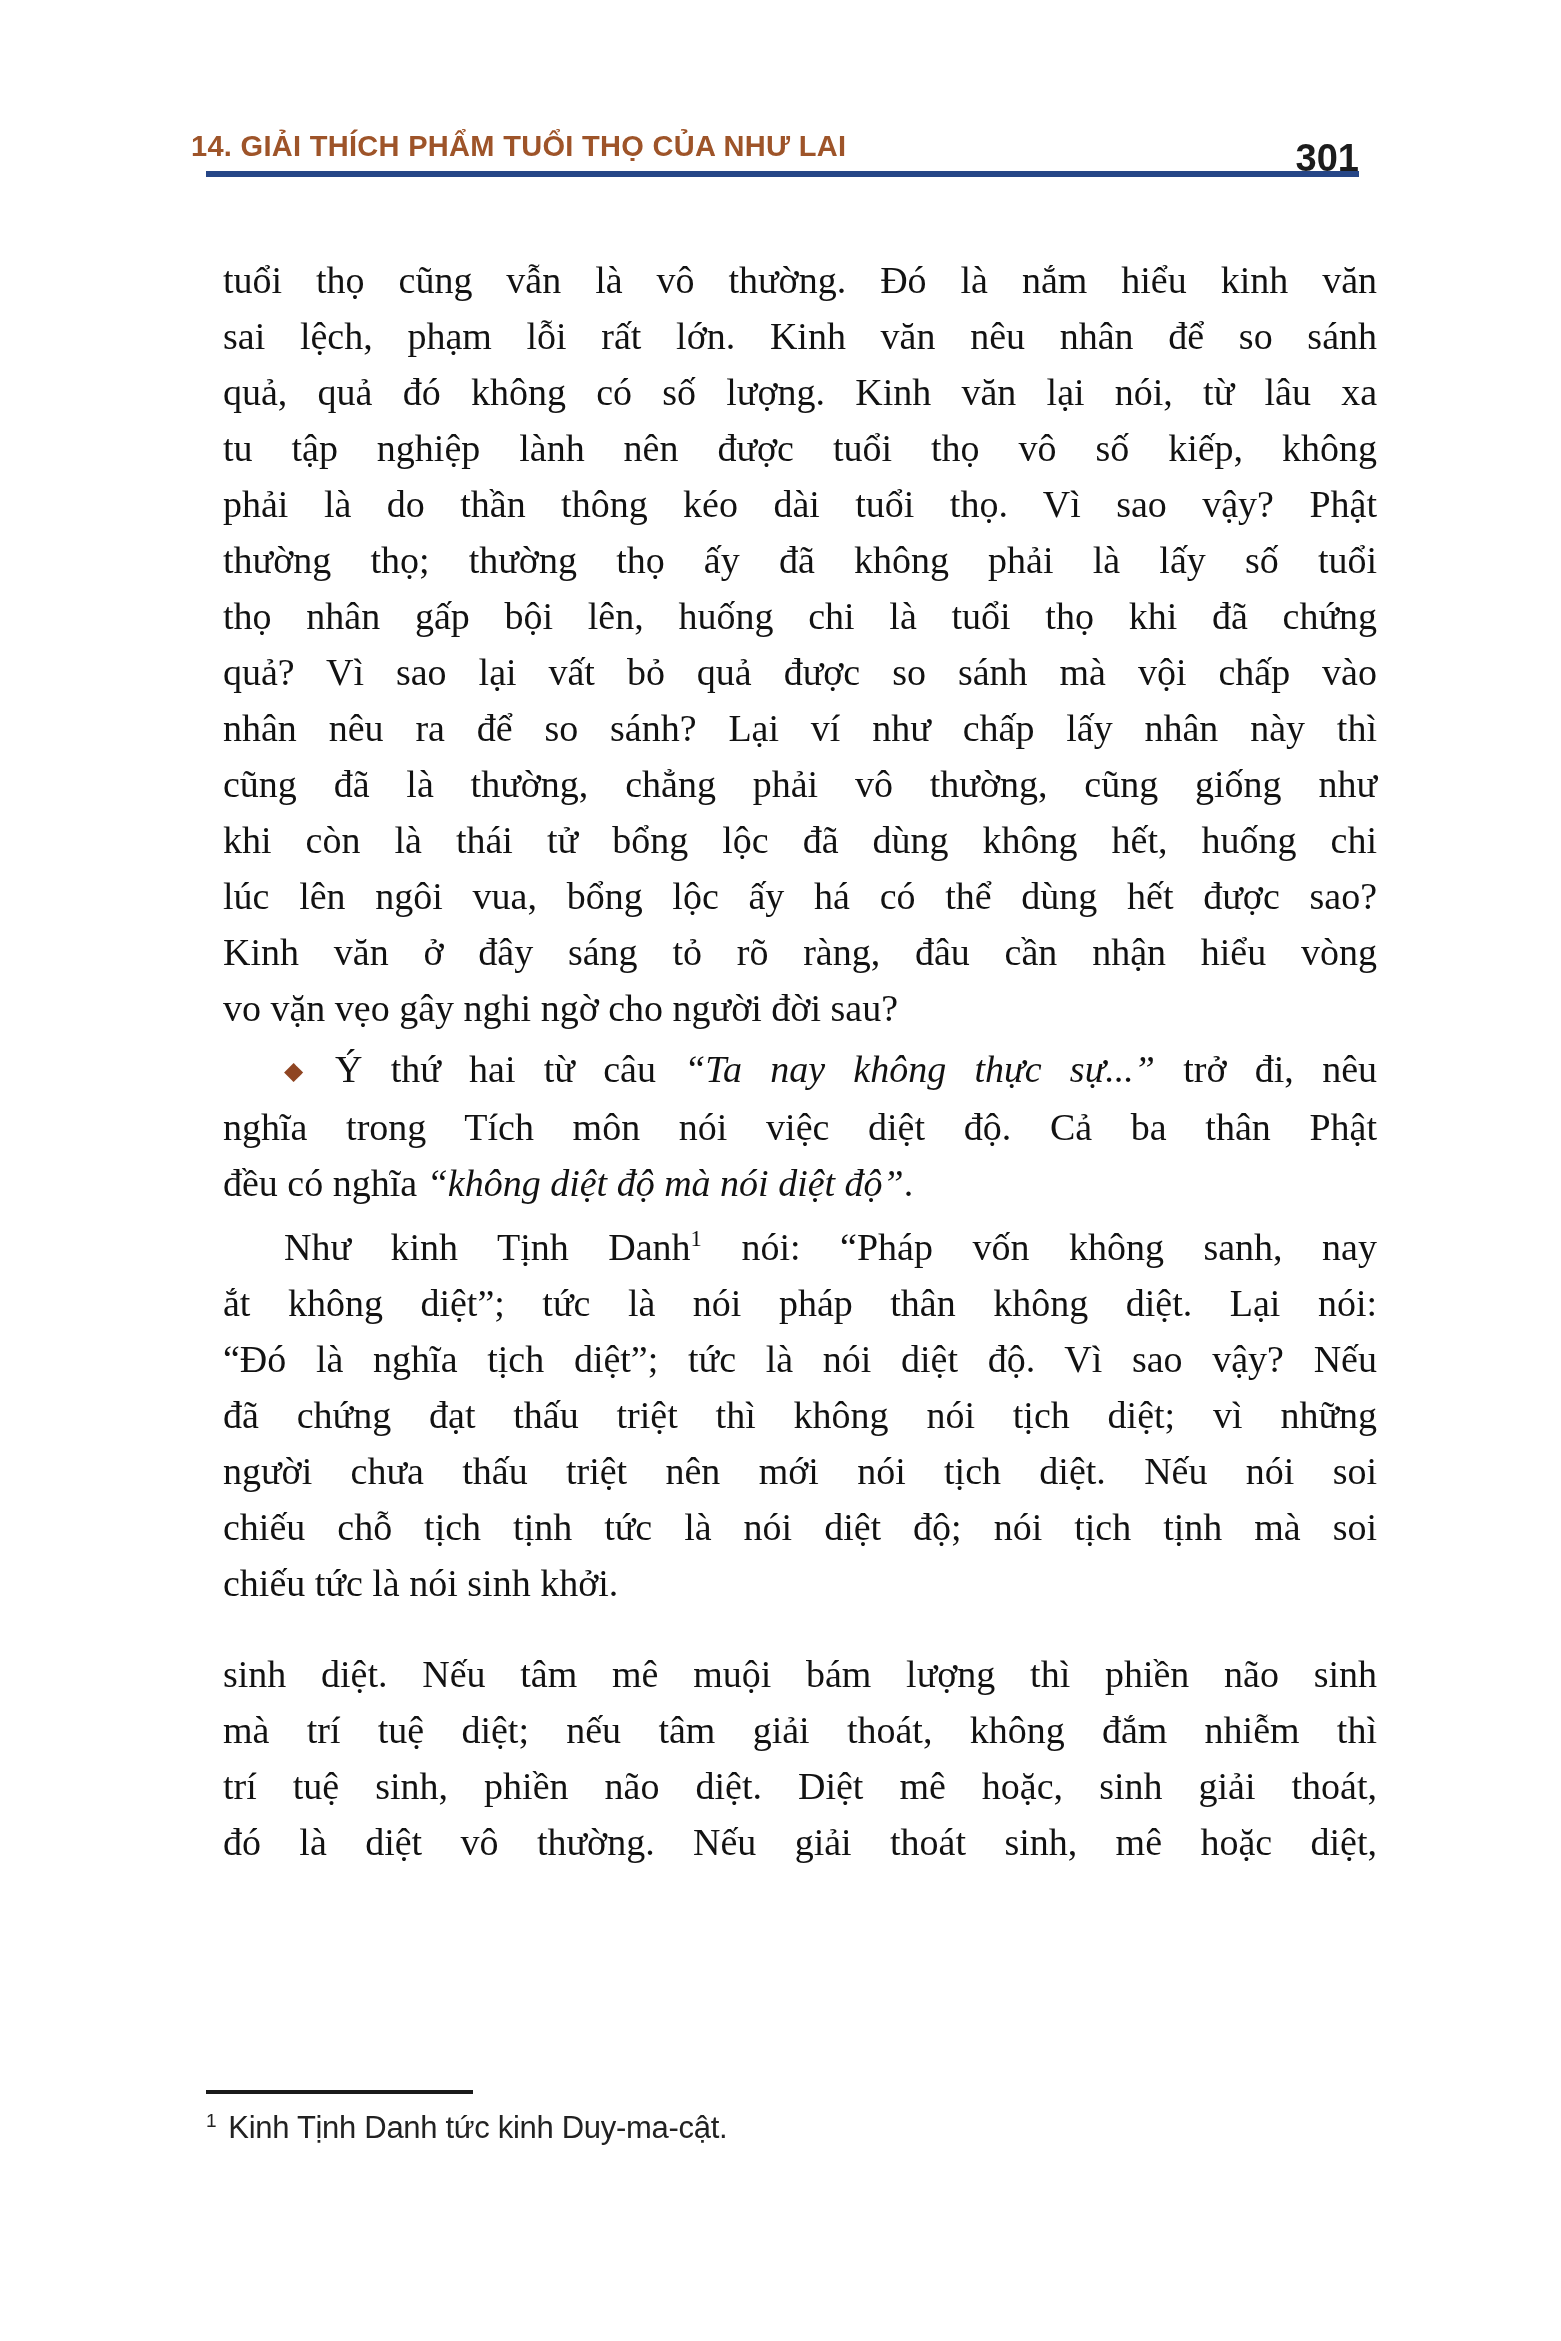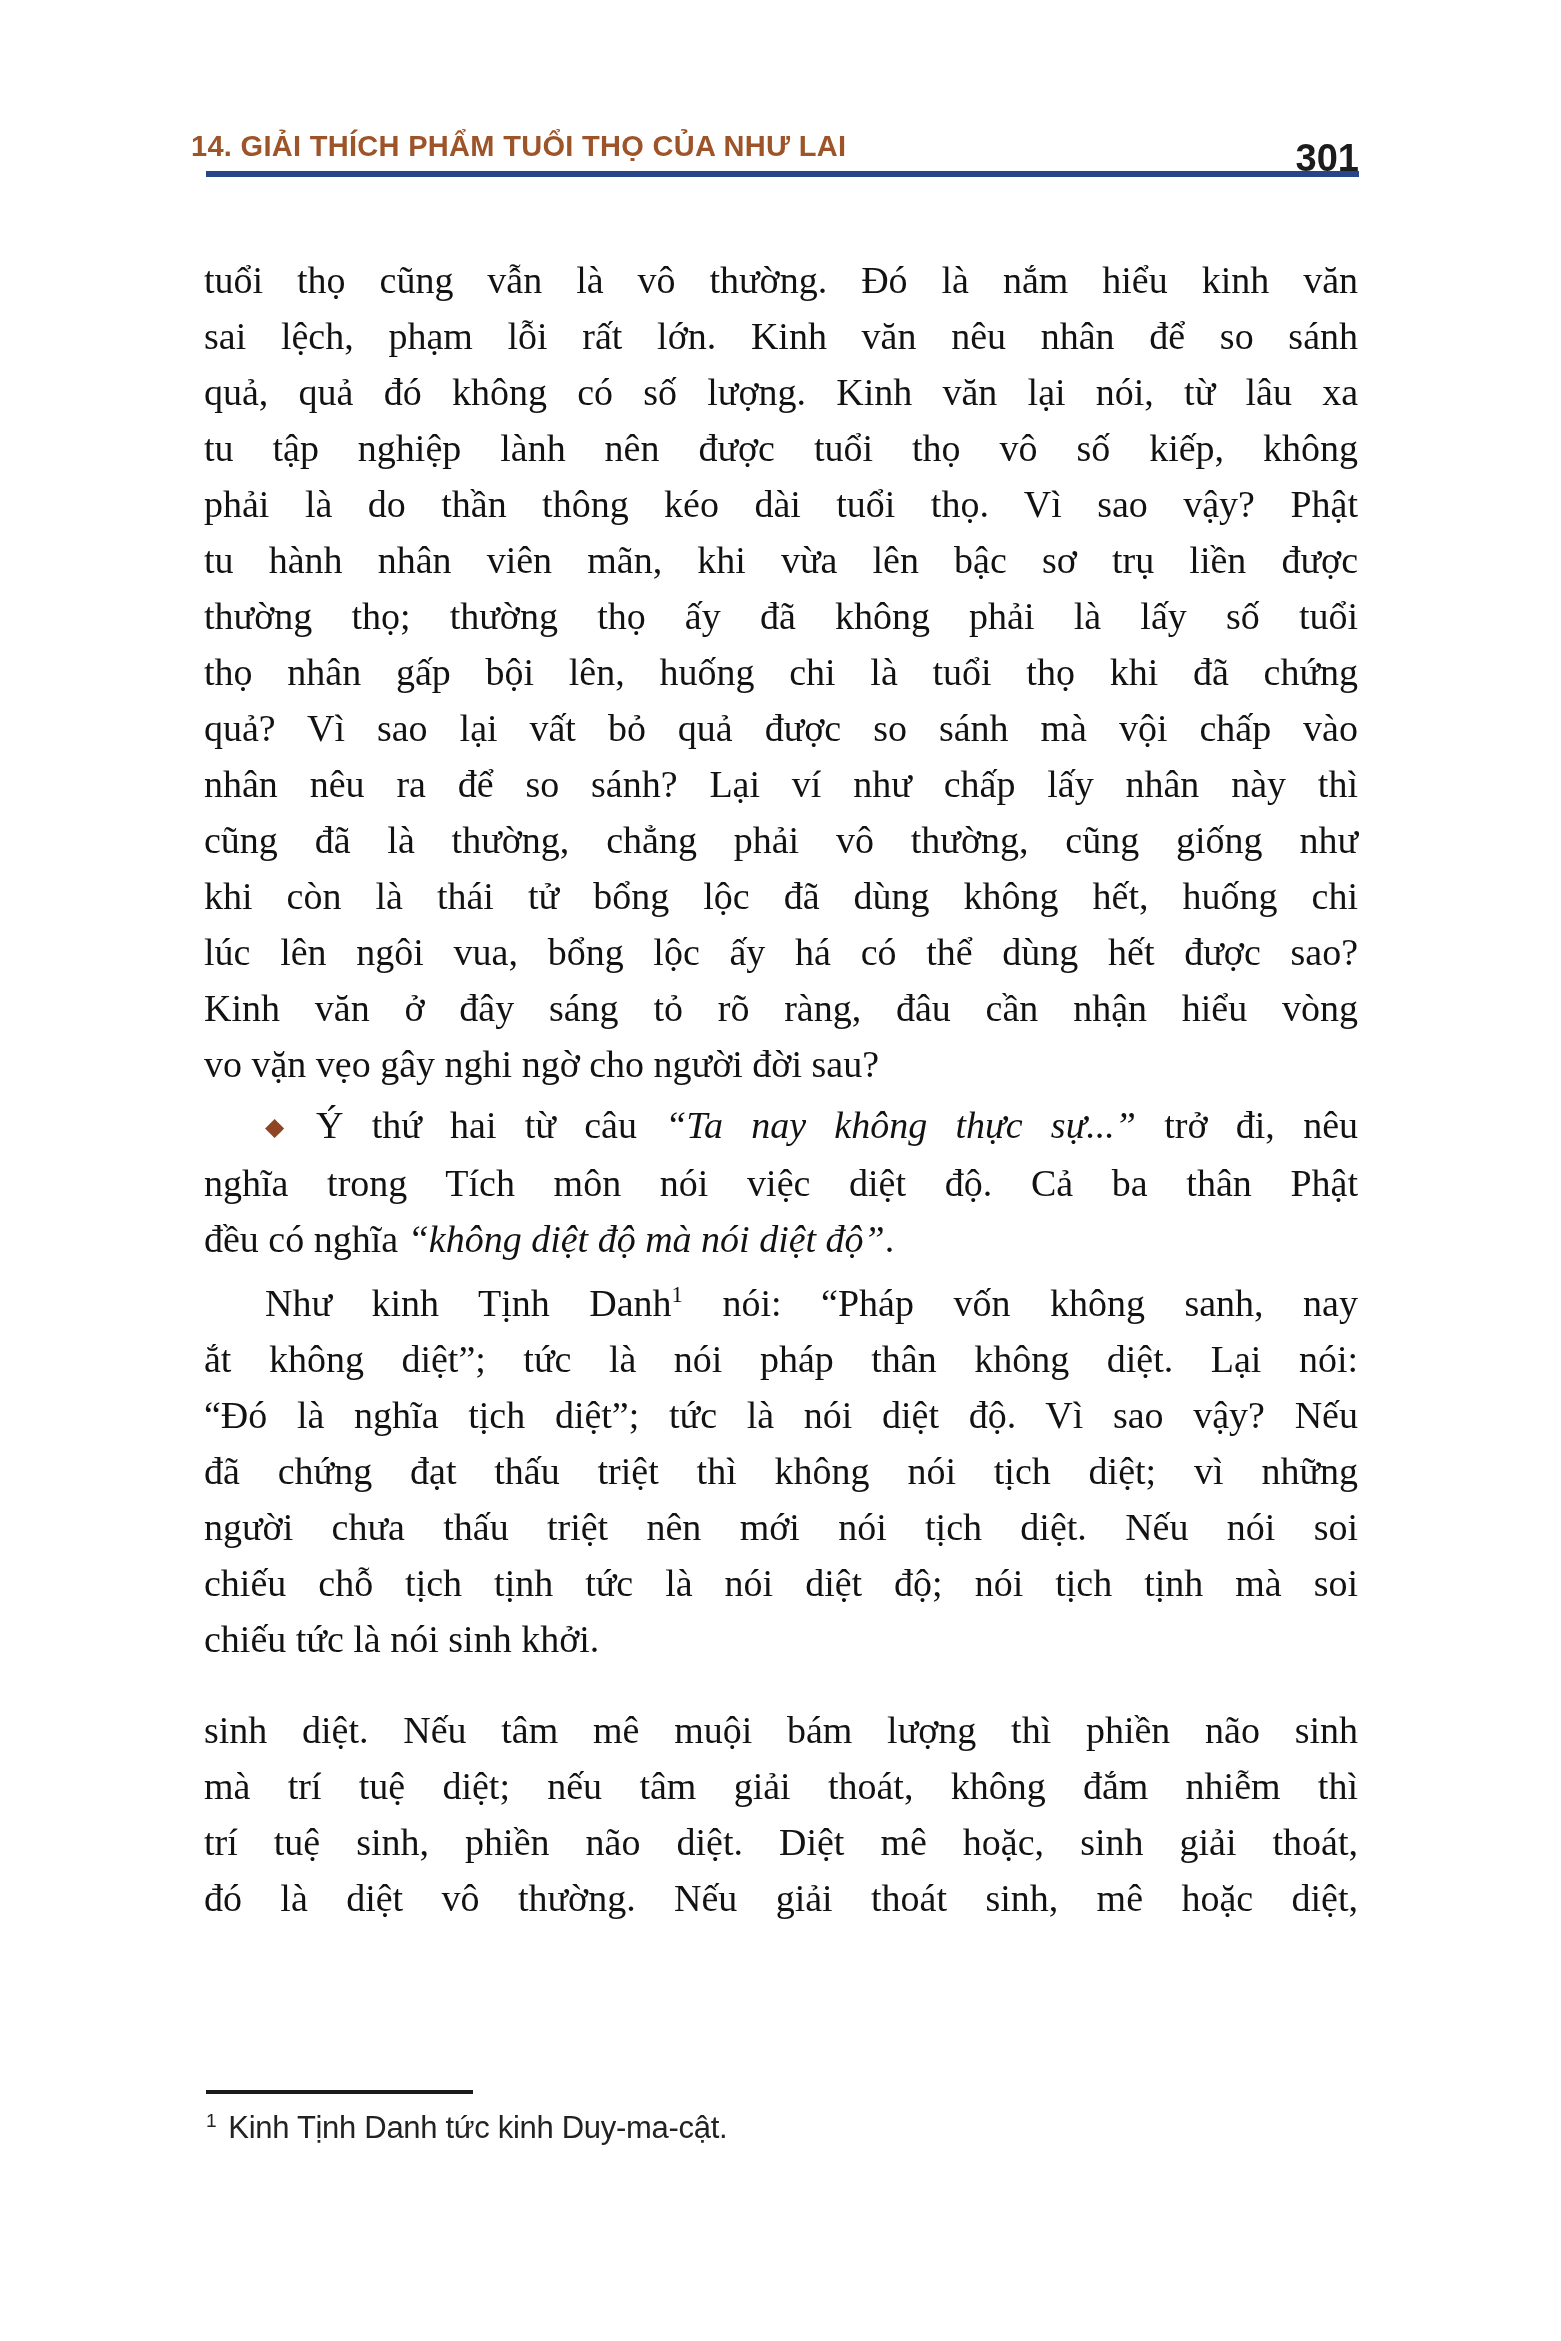--- a/index.html
+++ b/index.html
@@ -19,21 +19,21 @@
   .page-number {
     position:absolute; right:202px; top:137px;
     font-family:"Liberation Sans","DejaVu Sans",sans-serif;
     font-weight:bold; font-size:38px; color:#1c1c1c;
   }
   .header-rule {
     position:absolute; left:206px; top:171px;
     width:1153px; height:6px; background:#264687;
   }
   .body-text {
-    position:absolute; left:204px; top:252px; width:1154px;
+    position:absolute; left:223px; top:252px; width:1154px;
     font-size:38px; line-height:56px; color:#121212;
   }
   .para { margin:0; }
   .para:nth-child(2) { margin-top:5.2px; }
   .para:nth-child(3) { margin-top:8.7px; }
   .para:nth-child(4) { margin-top:35px; }
   .line { text-align:justify; text-align-last:justify; white-space:normal; }
   .line.last { text-align:right; text-align-last:left; }
   .line.ind { text-indent:61px; }
   .it { font-style:italic; }
@@ -66,21 +66,20 @@
 
   <div class="header-rule"></div>
 
   <div class="body-text">
       <div class="para">
         <div class="line"><span>tuổi thọ cũng vẫn là vô thường. Đó là nắm hiểu kinh văn</span></div>
         <div class="line"><span>sai lệch, phạm lỗi rất lớn. Kinh văn nêu nhân để so sánh</span></div>
         <div class="line"><span>quả, quả đó không có số lượng. Kinh văn lại nói, từ lâu xa</span></div>
         <div class="line"><span>tu tập nghiệp lành nên được tuổi thọ vô số kiếp, không</span></div>
         <div class="line"><span>phải là do thần thông kéo dài tuổi thọ. Vì sao vậy? Phật</span></div>
-        <div class="line"><span>tu hành nhân viên mãn, khi vừa lên bậc sơ trụ liền được</span></div>
         <div class="line"><span>thường thọ; thường thọ ấy đã không phải là lấy số tuổi</span></div>
         <div class="line"><span>thọ nhân gấp bội lên, huống chi là tuổi thọ khi đã chứng</span></div>
         <div class="line"><span>quả? Vì sao lại vất bỏ quả được so sánh mà vội chấp vào</span></div>
         <div class="line"><span>nhân nêu ra để so sánh? Lại ví như chấp lấy nhân này thì</span></div>
         <div class="line"><span>cũng đã là thường, chẳng phải vô thường, cũng giống như</span></div>
         <div class="line"><span>khi còn là thái tử bổng lộc đã dùng không hết, huống chi</span></div>
         <div class="line"><span>lúc lên ngôi vua, bổng lộc ấy há có thể dùng hết được sao?</span></div>
         <div class="line"><span>Kinh văn ở đây sáng tỏ rõ ràng, đâu cần nhận hiểu vòng</span></div>
         <div class="line last"><span>vo vặn vẹo gây nghi ngờ cho người đời sau?</span></div>
       </div>

